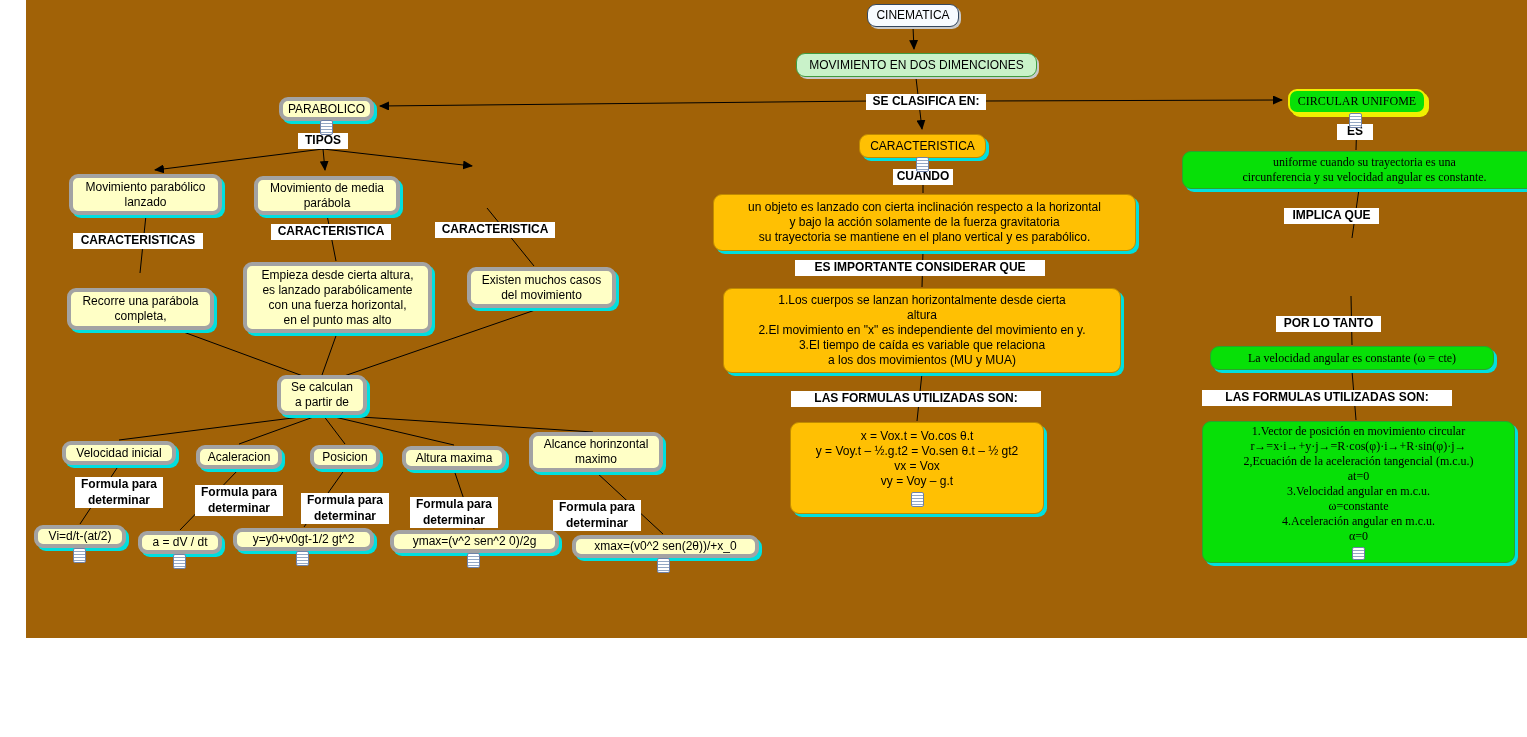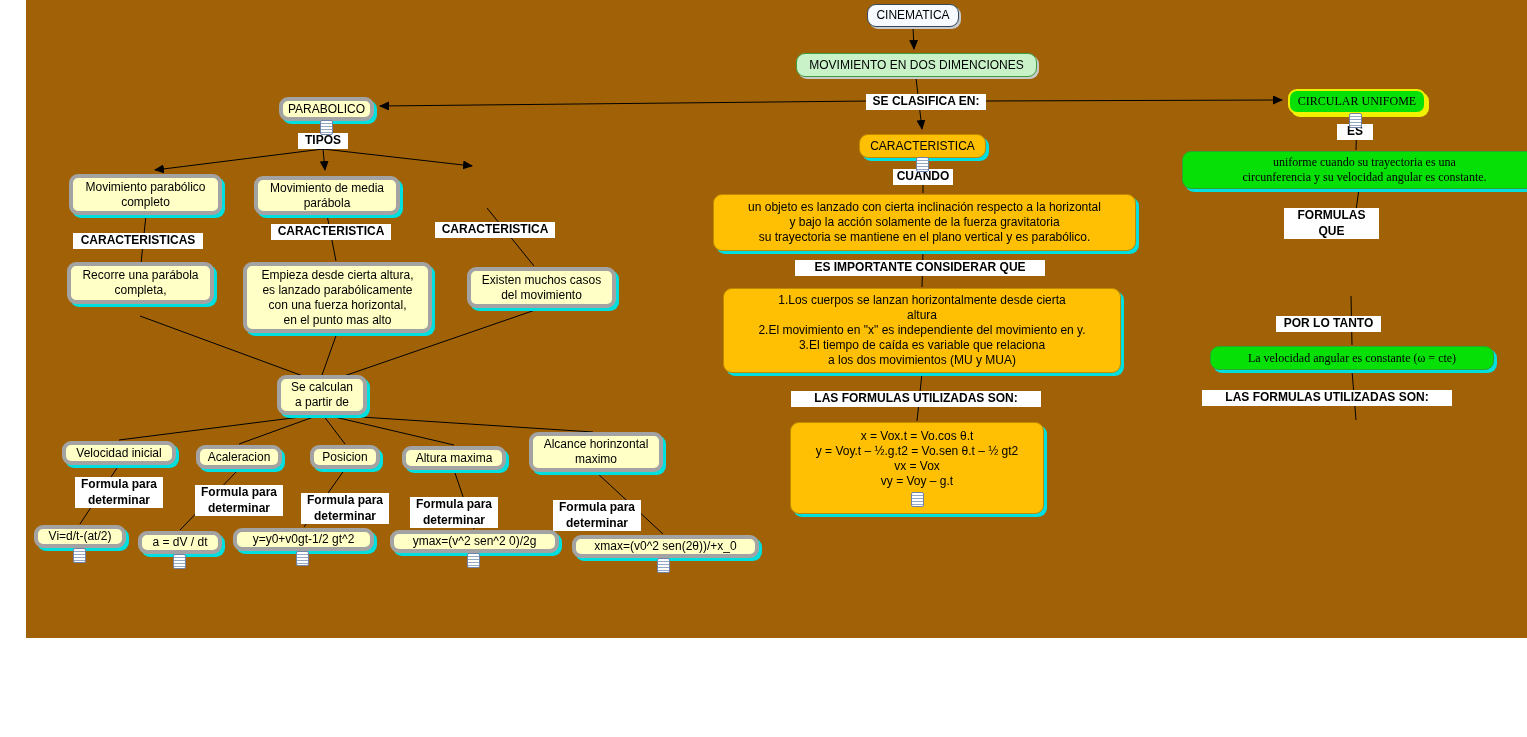--- a/index.html
+++ b/index.html
@@ -83,29 +83,29 @@
 
   <div class="node white-node" style="left:841px;top:4px;width:92px;height:23px">CINEMATICA</div>
   <div class="node lightgreen" style="left:770px;top:53px;width:241px;height:24px">MOVIMIENTO EN DOS DIMENCIONES</div>
   <div class="link-label" style="left:840px;top:94px;width:120px">SE CLASIFICA EN:</div>
 
   <div class="node yellow" style="left:253px;top:97px;width:95px;height:24px">PARABOLICO</div>
   <div class="doc-icon doc-abs" style="left:294px;top:120px"></div>
   <div class="link-label" style="left:272px;top:133px;width:50px">TIPOS</div>
 
   <div class="node yellow" style="left:43px;top:174px;width:153px;height:41px">Movimiento parabólico
-completo</div>
+lanzado</div>
   <div class="node yellow" style="left:228px;top:176px;width:146px;height:39px">Movimiento de media
 parábola</div>
 
   <div class="link-label" style="left:47px;top:233px;width:130px">CARACTERISTICAS</div>
   <div class="link-label" style="left:245px;top:224px;width:120px">CARACTERISTICA</div>
   <div class="link-label" style="left:409px;top:222px;width:120px">CARACTERISTICA</div>
 
-  <div class="node yellow" style="left:41px;top:262px;width:147px;height:42px">Recorre una parábola
+  <div class="node yellow" style="left:41px;top:288px;width:147px;height:42px">Recorre una parábola
 completa,</div>
   <div class="node yellow" style="left:217px;top:262px;width:189px;height:71px">Empieza desde cierta altura,
 es lanzado parabólicamente
 con una fuerza horizontal,
 en el punto mas alto</div>
   <div class="node yellow" style="left:441px;top:267px;width:149px;height:41px">Existen muchos casos
 del movimiento</div>
 
   <div class="node yellow" style="left:251px;top:375px;width:90px;height:40px">Se calculan
 a partir de</div>
@@ -158,20 +158,31 @@
 vx = Vox
 vy = Voy – g.t</span>
     <span class="doc-icon doc-inline"></span>
   </div>
 
   <div class="node green green-hl" style="left:1262px;top:89px;width:138px;height:25px">CIRCULAR UNIFOME</div>
   <div class="doc-icon doc-abs" style="left:1323px;top:113px"></div>
   <div class="link-label" style="left:1311px;top:124px;width:36px">ES</div>
   <div class="node green" style="left:1156px;top:151px;width:365px;height:38px">uniforme  cuando su trayectoria es una
 circunferencia y su velocidad angular es constante.</div>
-  <div class="link-label" style="left:1258px;top:208px;width:95px">FORMULAS QUE</div>
+  <div class="link-label" style="left:1258px;top:208px;width:95px">IMPLICA QUE</div>
   <div class="link-label" style="left:1250px;top:316px;width:105px">POR LO TANTO</div>
   <div class="node green" style="left:1184px;top:346px;width:284px;height:24px">La velocidad angular es constante (ω = cte)</div>
   <div class="link-label" style="left:1176px;top:390px;width:250px">LAS FORMULAS UTILIZADAS SON:</div>
+  <div class="node green" style="left:1176px;top:421px;width:313px;height:142px">
+    <span>1.Vector de posición en movimiento circular
+r→=x·i→+y·j→=R·cos(φ)·i→+R·sin(φ)·j→
+2,Ecuación de la aceleración tangencial (m.c.u.)
+at=0
+3.Velocidad angular en m.c.u.
+ω=constante
+4.Aceleración angular en m.c.u.
+α=0</span>
+    <span class="doc-icon doc-inline"></span>
+  </div>
 
   <div class="node lightgreen author-node" style="left:5px;top:708px;width:220px;height:23px">JUAN CAMILO GONZALEZ ORTEGA</div>
 
 </div>
 
 </body></html>

